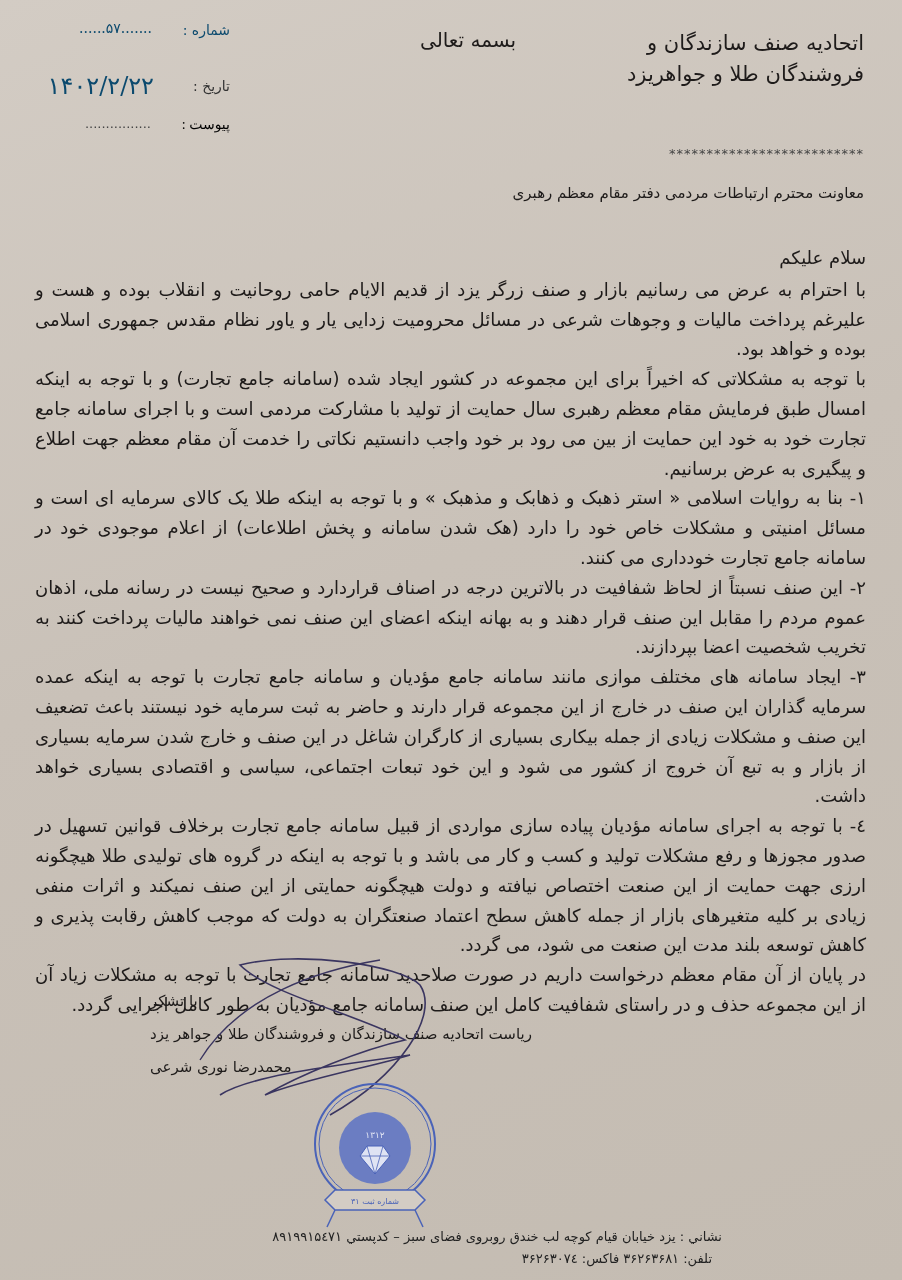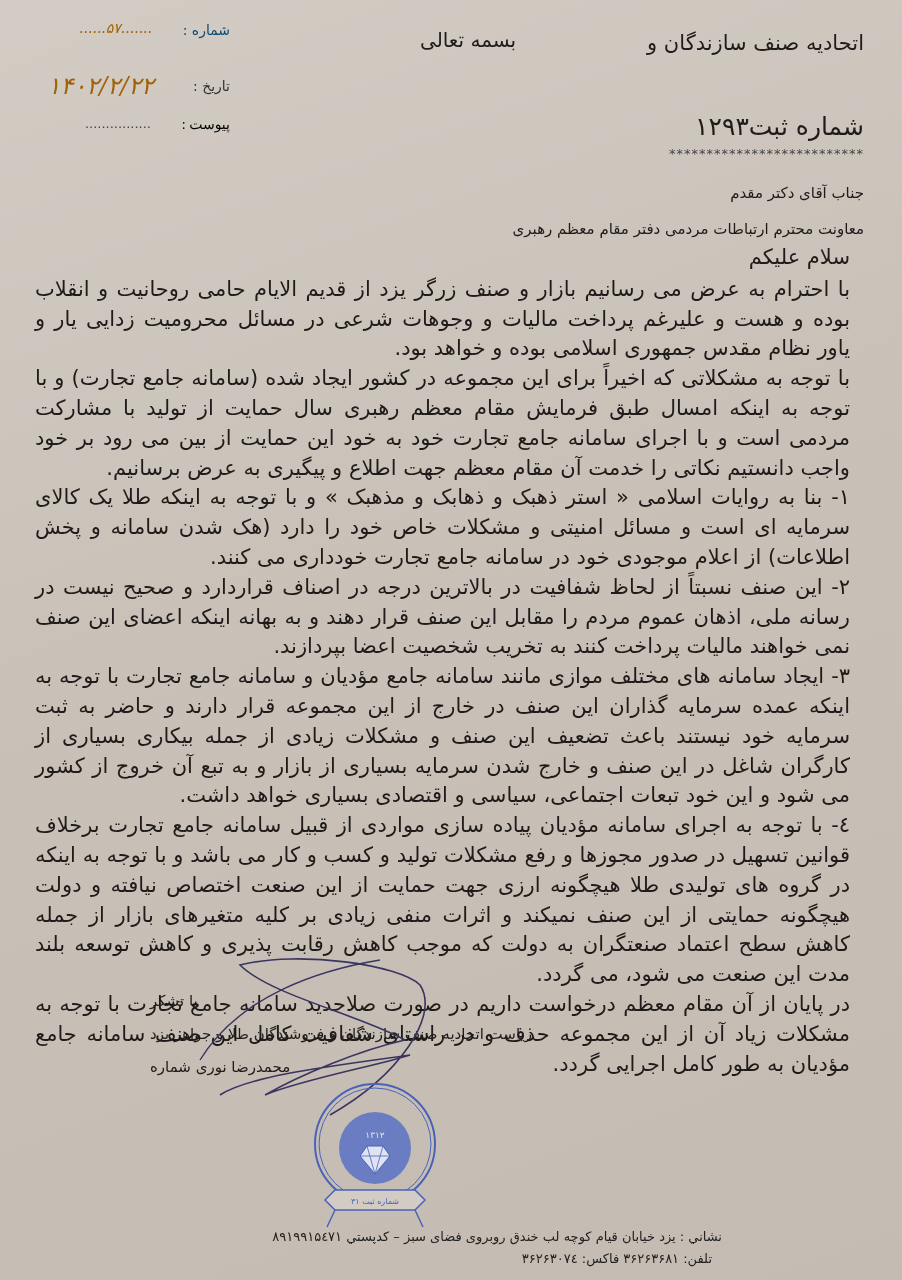--- a/index.html
+++ b/index.html
@@ -12,78 +12,77 @@
   }
   .page { position:absolute; inset:0; }
   .abs { position:absolute; }
   .rtl { direction:rtl; text-align:right; }
 
   
   .org { right:38px; top:28px; width:330px; font-size:21px; line-height:31px; }
   .bismillah { left:420px; top:28px; font-size:20px; }
   .reg-no { right:38px; top:112px; font-size:25px; }
   .stars { right:38px; top:146px; font-size:13px; letter-spacing:1px; color:#444; }
-  .hand { font-family:"DejaVu Serif", serif; color:#a16207; font-style:italic; }
+  .hand { font-family:"DejaVu Serif", serif; color:#0c4a6e; }
 
   .recipient { right:38px; top:175px; font-size:15px; line-height:36px; }
 
   
-  .body-text { right:52px; left:35px; top:243px; font-size:21px; line-height:29.8px; text-align:justify; }
+  .body-text { right:36px; left:35px; top:243px; font-size:18px; line-height:29.8px; text-align:justify; }
   .body-text p { margin:0; }
   .greet { margin-bottom:2px !important; }
 
   
   .closing { left:150px; top:985px; width:500px; text-align:center; font-size:15px; line-height:33px; }
 
   
   .stamp { left:305px; top:1082px; width:150px; height:150px; }
 
   .footer { right:180px; top:1226px; font-size:13px; line-height:22px; color:#222; }
 </style>
 </head>
 <body>
 
 <div class="page">
 
   <div class="abs rtl org">
     <div>اتحادیه صنف سازندگان و</div>
+    <div>فروشندگان طلا و جواهریزد</div>
   </div>
   <div class="abs rtl bismillah">بسمه تعالی</div>
-  <div class="abs rtl reg-no">شماره ثبت۱۲۹۳</div>
   <div class="abs stars">**************************</div>
 
   <div class="abs rtl" style="left:150px; top:22px; width:80px; font-size:14px; color:#0c4a6e;">شماره :</div>
   <div class="abs hand" style="left:60px; top:20px; width:92px; font-size:14px; text-align:right;">......۵۷.......</div>
 
   <div class="abs rtl" style="left:150px; top:78px; width:80px; font-size:14px; color:#333;">تاریخ :</div>
   <div class="abs hand" style="left:14px; top:72px; width:140px; font-size:24px; text-align:right; direction:rtl;">۱۴۰۲/۲/۲۲</div>
 
   <div class="abs rtl" style="left:150px; top:116px; width:80px; font-size:14px; color:#000000;font-family:Liberation Serif, serif;">پیوست :</div>
   <div class="abs" style="left:56px; top:116px; width:95px; font-size:13px; color:#444; text-align:right;">................</div>
 
   <div class="abs rtl recipient">
-    <div>جناب آقای دکتر مقدم</div>
     <div>معاونت محترم ارتباطات مردمی دفتر مقام معظم رهبری</div>
   </div>
 
   <div class="abs rtl body-text">
     <p class="greet">سلام علیکم</p>
     <p>با احترام به عرض می رسانیم بازار و صنف زرگر یزد از قدیم الایام حامی روحانیت و انقلاب بوده و هست و علیرغم پرداخت مالیات و وجوهات شرعی در مسائل محرومیت زدایی یار و یاور نظام مقدس جمهوری اسلامی بوده و خواهد بود.</p>
     <p>با توجه به مشکلاتی که اخیراً برای این مجموعه در کشور ایجاد شده (سامانه جامع تجارت) و با توجه به اینکه امسال طبق فرمایش مقام معظم رهبری سال حمایت از تولید با مشارکت مردمی است و با اجرای سامانه جامع تجارت خود به خود این حمایت از بین می رود بر خود واجب دانستیم نکاتی را خدمت آن مقام معظم جهت اطلاع و پیگیری به عرض برسانیم.</p>
     <p>۱- بنا به روایات اسلامی « استر ذهبک و ذهابک و مذهبک » و با توجه به اینکه طلا یک کالای سرمایه ای است و مسائل امنیتی و مشکلات خاص خود را دارد (هک شدن سامانه و پخش اطلاعات) از اعلام موجودی خود در سامانه جامع تجارت خودداری می کنند.</p>
     <p>۲- این صنف نسبتاً از لحاظ شفافیت در بالاترین درجه در اصناف قراردارد و صحیح نیست در رسانه ملی، اذهان عموم مردم را مقابل این صنف قرار دهند و به بهانه اینکه اعضای این صنف نمی خواهند مالیات پرداخت کنند به تخریب شخصیت اعضا بپردازند.</p>
     <p>۳- ایجاد سامانه های مختلف موازی مانند سامانه جامع مؤدیان و سامانه جامع تجارت با توجه به اینکه عمده سرمایه گذاران این صنف در خارج از این مجموعه قرار دارند و حاضر به ثبت سرمایه خود نیستند باعث تضعیف این صنف و مشکلات زیادی از جمله بیکاری بسیاری از کارگران شاغل در این صنف و خارج شدن سرمایه بسیاری از بازار و به تبع آن خروج از کشور می شود و این خود تبعات اجتماعی، سیاسی و اقتصادی بسیاری خواهد داشت.</p>
     <p>٤- با توجه به اجرای سامانه مؤدیان پیاده سازی مواردی از قبیل سامانه جامع تجارت برخلاف قوانین تسهیل در صدور مجوزها و رفع مشکلات تولید و کسب و کار می باشد و با توجه به اینکه در گروه های تولیدی طلا هیچگونه ارزی جهت حمایت از این صنعت اختصاص نیافته و دولت هیچگونه حمایتی از این صنف نمیکند و اثرات منفی زیادی بر کلیه متغیرهای بازار از جمله کاهش سطح اعتماد صنعتگران به دولت که موجب کاهش رقابت پذیری و کاهش توسعه بلند مدت این صنعت می شود، می گردد.</p>
     <p>در پایان از آن مقام معظم درخواست داریم در صورت صلاحدید سامانه جامع تجارت با توجه به مشکلات زیاد آن از این مجموعه حذف و در راستای شفافیت کامل این صنف سامانه جامع مؤدیان به طور کامل اجرایی گردد.</p>
   </div>
 
   <div class="abs rtl closing" style="text-align:left;">
     <div>با تشکر</div>
     <div>ریاست اتحادیه صنف سازندگان و فروشندگان طلا و جواهر یزد</div>
-    <div>محمدرضا نوری شماره</div>
+    <div>محمدرضا نوری شرعی</div>
   </div>
 
   <svg class="abs" style="left:180px; top:955px;" width="280" height="170" viewBox="0 0 280 170">
     <path d="M40,140 C70,120 160,110 230,100 C200,110 120,125 85,140 C120,120 180,95 225,85 C180,60 90,40 60,10 C120,-5 220,10 240,30 C260,60 220,120 150,160" fill="none" stroke="#3a3560" stroke-width="1.6"></path>
     <path d="M20,105 C60,40 140,15 200,5" fill="none" stroke="#3a3560" stroke-width="1.4"></path>
   </svg>
 
   <svg class="abs stamp" viewBox="0 0 150 150">
     <circle cx="70" cy="62" r="60" fill="none" stroke="#4a63b8" stroke-width="2"></circle>
     <circle cx="70" cy="62" r="56" fill="none" stroke="#4a63b8" stroke-width="1"></circle>

